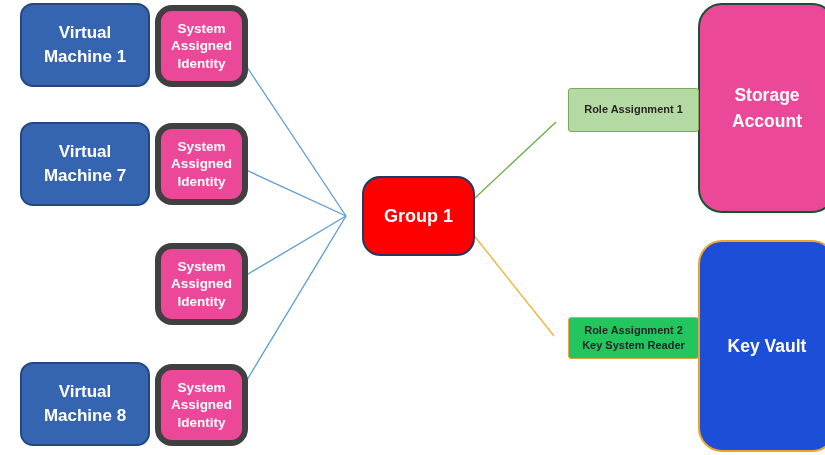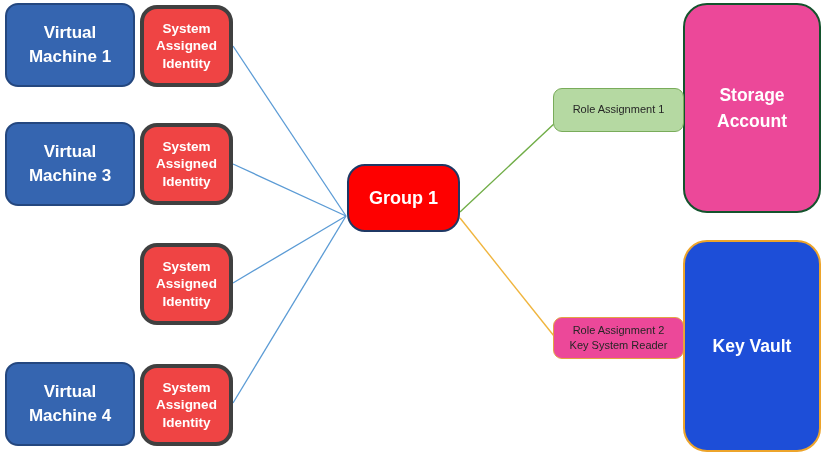--- a/index.html
+++ b/index.html
@@ -7,51 +7,51 @@
     position:relative;
     width:825px;height:455px;
     background:#ffffff;
     font-family:"Liberation Sans", sans-serif;
     overflow:hidden;
   }
   .lines{position:absolute;left:0;top:0;z-index:0;}
   .box{
     position:absolute;box-sizing:border-box;
     display:flex;align-items:center;justify-content:center;
-    text-align:center;z-index:1;
+    text-align:center;z-index:1;margin-left:15px;
   }
   .vm{
     left:5px;width:130px;height:84px;
     background:#3565B0;border:2px solid #24477F;border-radius:13px;
     color:#ffffff;font-weight:bold;font-size:17px;line-height:1.4;
   }
   .vm span{display:inline-block;width:102px;}
   .sai{
     left:140px;width:93px;height:82px;
-    background:#ef4444;border:4px solid #404040;border-radius:17px;
+    background:#ec4899;border:6px solid #404040;border-radius:17px;
     color:#ffffff;font-weight:bold;font-size:13.5px;line-height:1.3;
   }
   .sai span{display:inline-block;width:74px;}
   .group{
-    left:347px;top:164px;width:113px;height:68px;
+    left:347px;top:176px;width:113px;height:80px;
     background:#FE0000;border:2px solid #1F3864;border-radius:18px;
     color:#ffffff;font-weight:bold;font-size:18px;
   }
   .ra{
     flex-direction:column;z-index:2;
-    border-radius:9px;color:#262626;
-    font-size:11px;font-weight:400;line-height:1.4;
+    border-radius:3px;color:#262626;
+    font-size:11px;font-weight:700;line-height:1.4;
   }
   .ra1{
     left:553px;top:88px;width:131px;height:44px;
     background:#B5D9A2;border:1.5px solid #79AC5A;
   }
   .ra2{
     left:553px;top:317px;width:131px;height:42px;
-    background:#ec4899;border:1.5px solid #E3A443;
+    background:#22c55e;border:1.5px solid #E3A443;
   }
   .resource{
     left:683px;width:138px;
     border-radius:24px;color:#ffffff;
     font-weight:600;font-size:17.5px;line-height:1.5;
   }
   .storage{
     top:3px;height:210px;
     background:#ec4899;border:2px solid #14532d;
   }
@@ -76,32 +76,32 @@
   </svg>
 
   <div class="box vm" style="top:3px">
     <span>Virtual Machine 1</span>
   </div>
   <div class="box sai" style="top:5px">
     <span>System Assigned Identity</span>
   </div>
 
   <div class="box vm" style="top:122px">
-    <span>Virtual Machine 3</span>
+    <span>Virtual Machine 7</span>
   </div>
   <div class="box sai" style="top:123px">
     <span>System Assigned Identity</span>
   </div>
 
   <div class="box sai" style="top:243px">
     <span>System Assigned Identity</span>
   </div>
 
   <div class="box vm" style="top:362px">
-    <span>Virtual Machine 4</span>
+    <span>Virtual Machine 8</span>
   </div>
   <div class="box sai" style="top:364px">
     <span>System Assigned Identity</span>
   </div>
 
   <div class="box group">
     <span>Group 1</span>
   </div>
 
   <div class="box resource storage">

